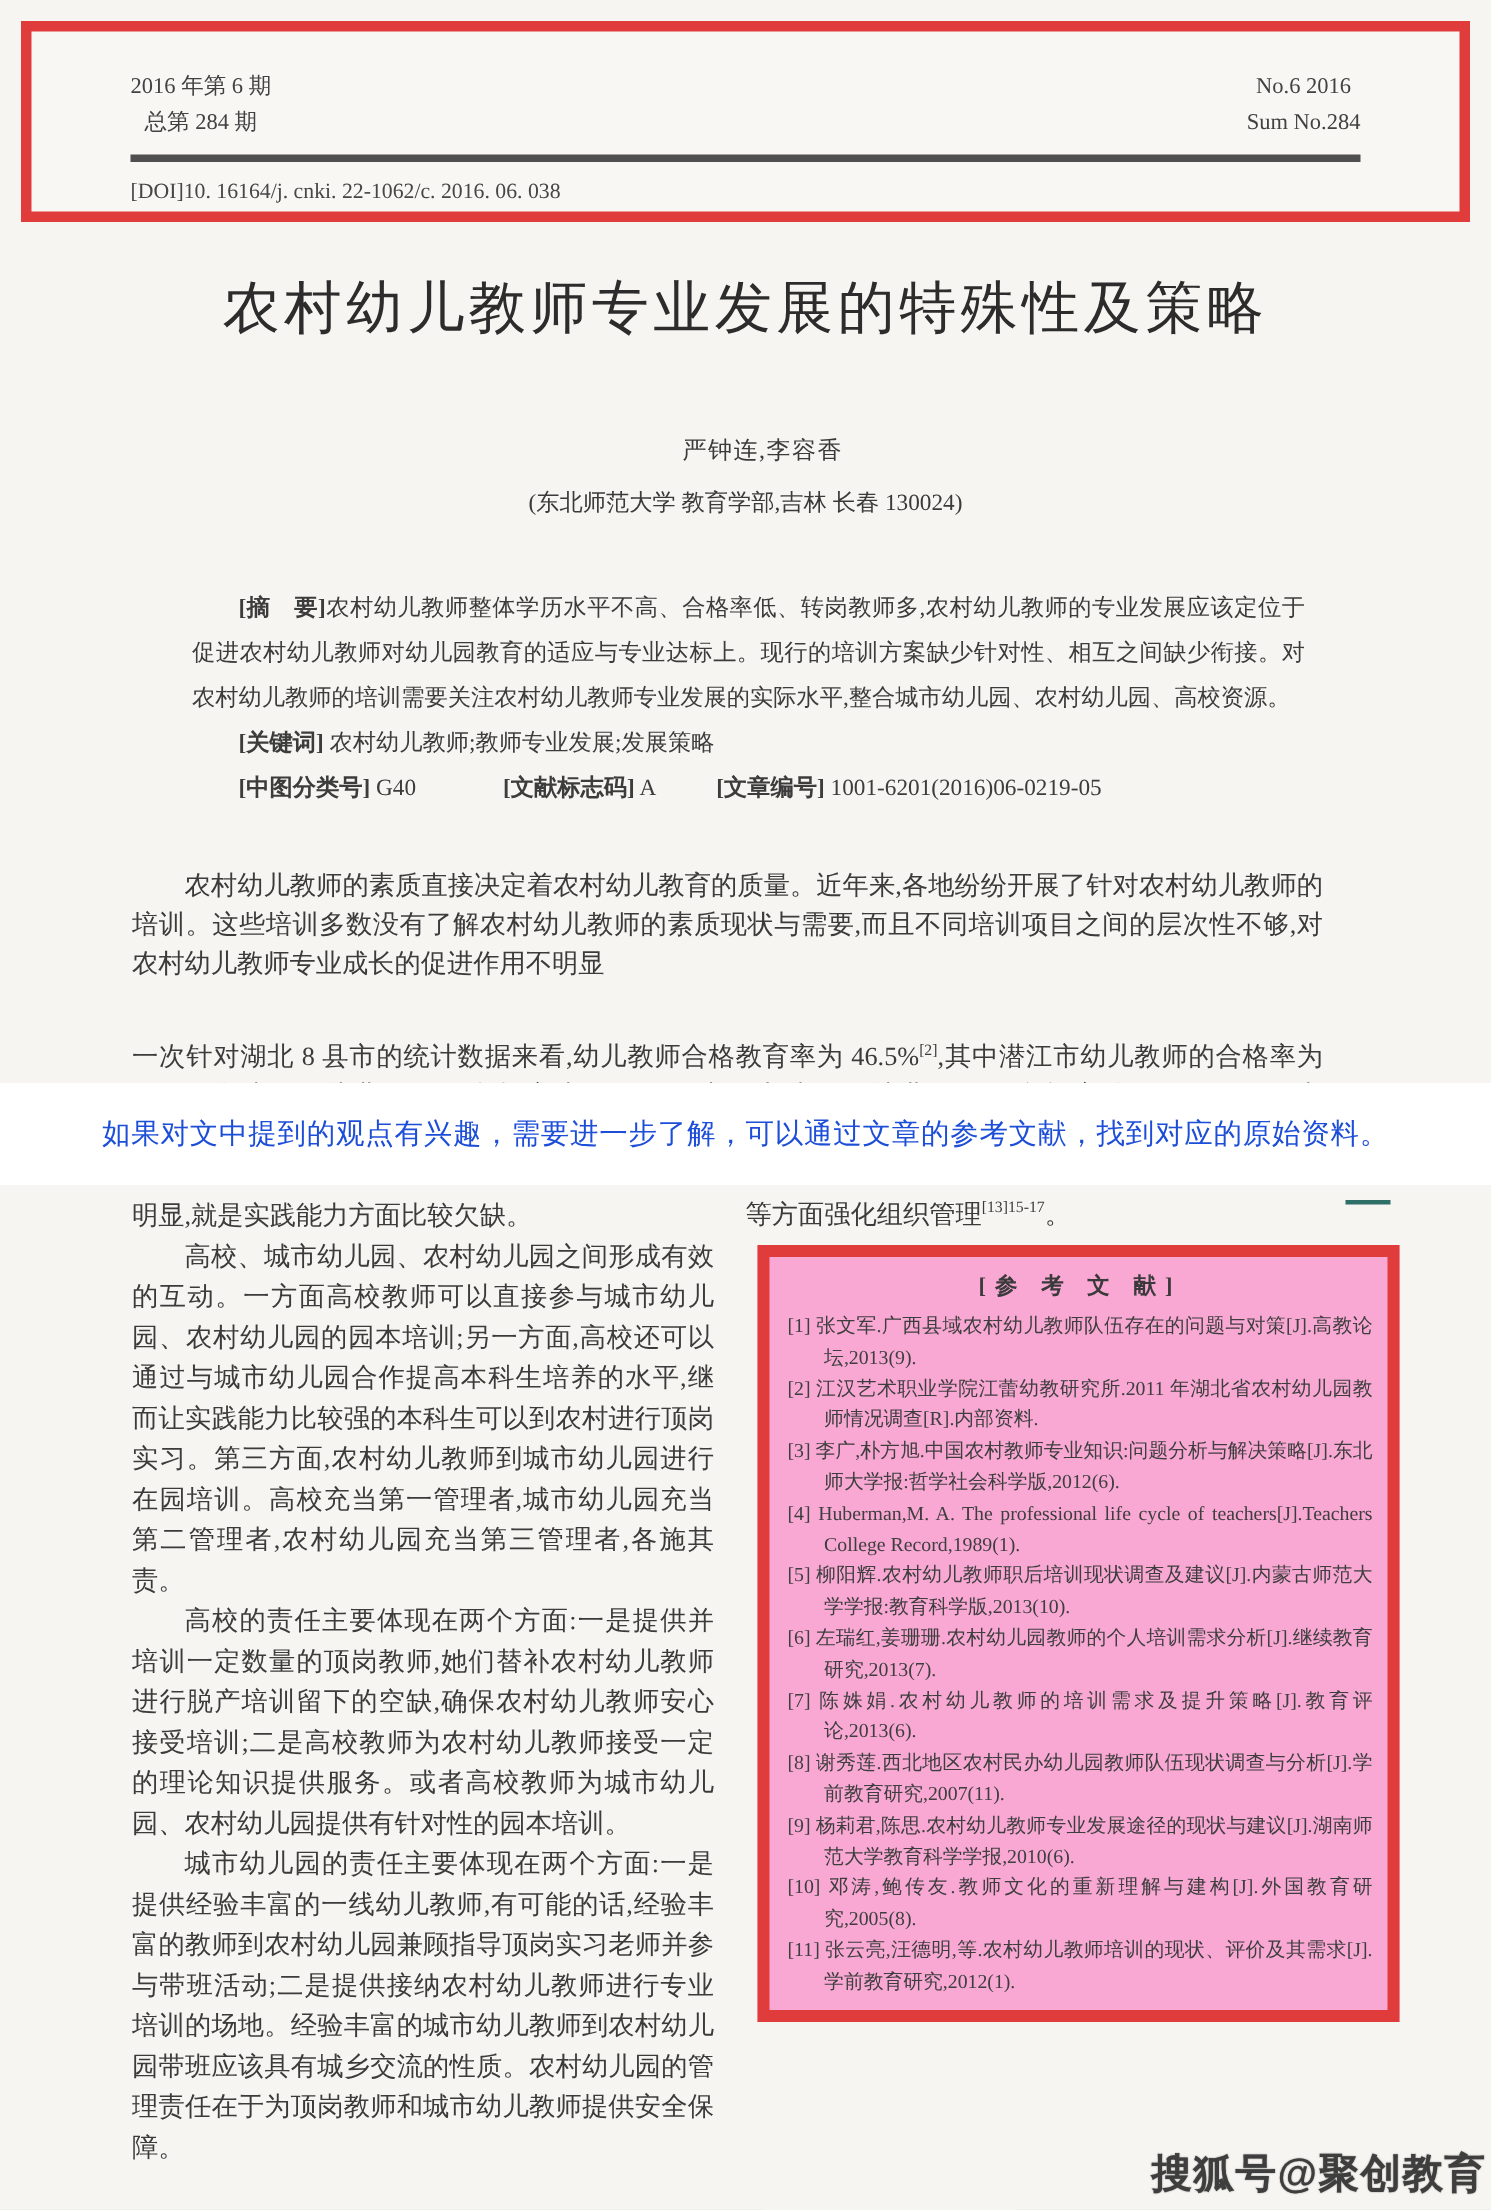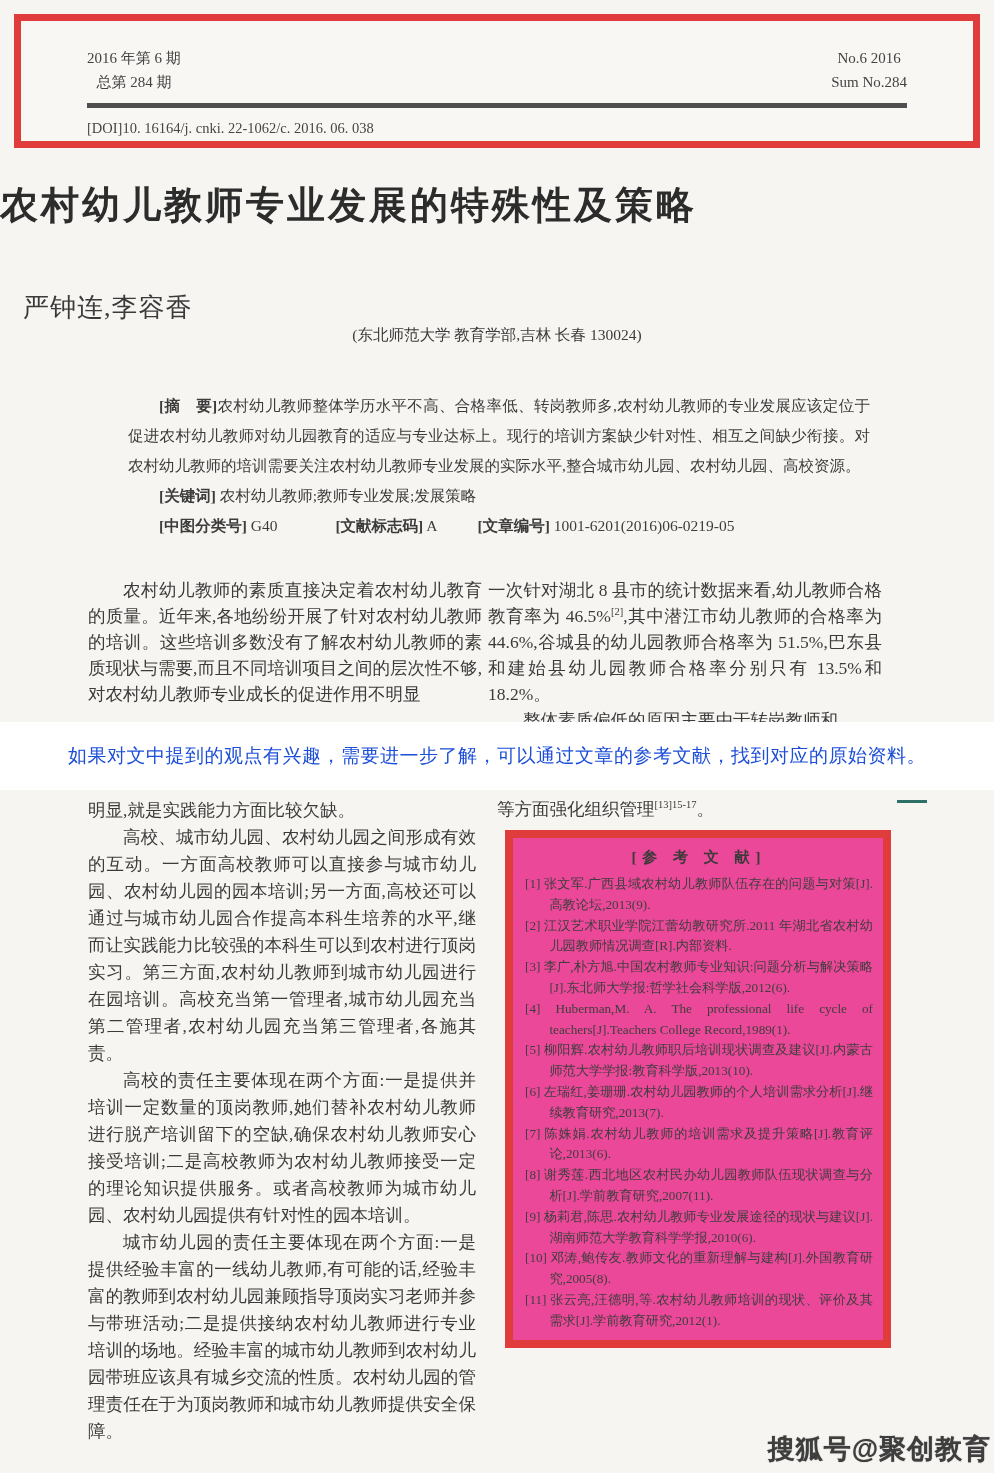--- a/index.html
+++ b/index.html
@@ -17,40 +17,40 @@
   .hdr-row { display:flex; justify-content:space-between; padding:25px 66px 0 66px; }
   .hdr-col { text-align:center; font-size:15px; line-height:24px; color:#424242; }
   .hdr-center .cn { font-size:17px; letter-spacing:1px; }
   .hdr-center .en { font-size:15px; }
   .hdr-rule { height:5px; background:#4f4f4f; margin:9px 66px 0 66px; }
   .doi-line { margin:12px 66px 0 66px; font-size:14.5px; color:#464646; }
 
   
   .art-title {
     position:absolute; top:180px; left:0; width:100%;
-    font-size:38px; font-weight:700; letter-spacing:3px; color:#2c2c2c;
+    text-align:center; font-size:38px; font-weight:400; letter-spacing:3px; color:#2c2c2c;
   }
-  .authors { position:absolute; top:290px; left:0; width:100%; text-align:left; font-size:26px; letter-spacing:1px;padding-left:23px; }
+  .authors { position:absolute; top:290px; left:0; width:100%; text-align:center; font-size:16px; letter-spacing:1px;padding-left:23px; }
   .affiliation { position:absolute; top:325px; left:0; width:100%; text-align:center; font-size:15.5px; }
 
   
   .abstract-block {
     position:absolute; left:128px; top:391px; width:742px;
     font-size:15.5px; line-height:30px; text-align:justify; color:#3c3c3c;
   }
   .abstract-block p { text-indent:2em; }
   .blabel { font-weight:700; }
   .meta-line span.gap1 { margin-right:58px; }
   .meta-line span.gap2 { margin-right:40px; }
 
   
   .body-top {
     position:absolute; left:88px; top:577px; width:794px; height:150px;
-    overflow:hidden; display:flex; gap:6px;
-    font-size:17.5px; line-height:26px; text-align:justify; color:#3b3b3b;
+    overflow:hidden; display:flex; gap:36px;
+    font-size:17.5px; line-height:26px; text-align:justify; color:#3b3b3b;flex-direction:column;
   }
   .body-top .col { flex:1; }
   .indent { text-indent:2em; }
   sup { font-size:10.5px; vertical-align:super; line-height:0; }
 
   
   .annotation-band {
     position:absolute; left:0; top:722px; width:994px; height:68px; background:#ffffff;
     display:flex; align-items:center; justify-content:center;
     font-family:"Liberation Sans","DejaVu Sans",sans-serif;
@@ -59,22 +59,22 @@
 
   
   .body-bottom-left {
     position:absolute; left:88px; top:797px; width:388px;
     font-size:17.5px; line-height:27px; text-align:justify; color:#3b3b3b;
   }
   .body-bottom-right { position:absolute; left:497px; top:797px; width:402px; }
   .ref-intro { font-size:17.5px; color:#3b3b3b; }
 
   .ref-box {
-    margin:9px 0 0 8px; width:386px;
-    border:8px solid #e13c3c; background:#ec4899; padding:6px 10px 8px 12px;
+    margin:9px 0 0 8px; width:428px;
+    border:8px solid #e13c3c; background:#f9a8d4; padding:6px 10px 8px 12px;
   }
   .ref-heading { text-align:center; font-weight:700; font-size:15px; letter-spacing:6px; margin:4px 0 7px 0; color:#3a3a3a; }
   ol.refs { list-style:none; font-size:13.2px; line-height:20.8px; text-align:justify; color:#3e3e3e; }
   ol.refs li { padding-left:1.85em; text-indent:-1.85em; }
 
   .teal-dash { position:absolute; left:897px; top:800px; width:30px; height:3px; background:#2e6f68; }
 
   .watermark {
     position:absolute; right:3px; top:1431px;
     font-family:"Liberation Sans","DejaVu Sans",sans-serif;

